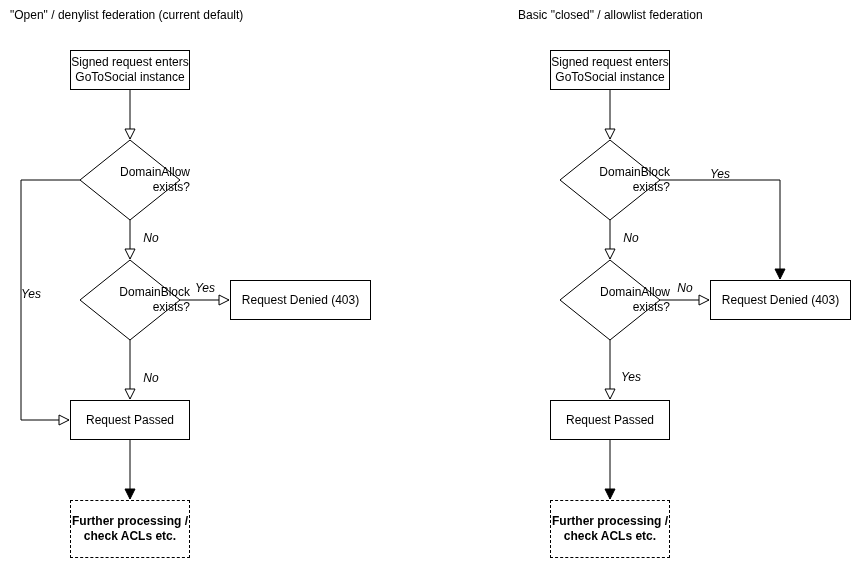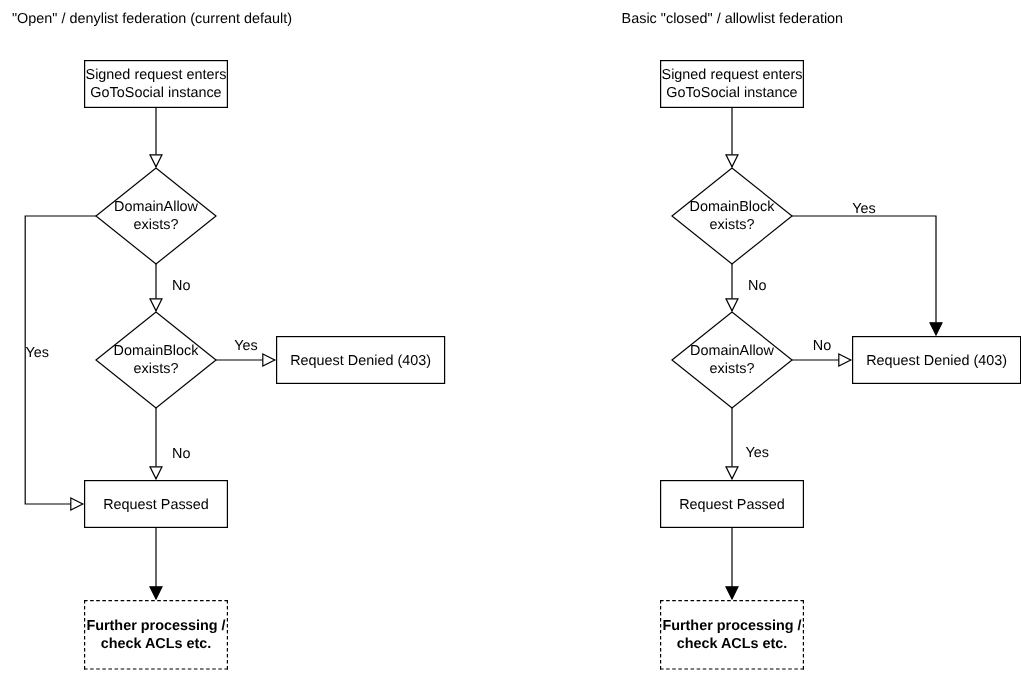--- a/index.html
+++ b/index.html
@@ -29,29 +29,30 @@
     align-items: center;
     justify-content: center;
     text-align: center;
     line-height: 15px;
   }
   .round { border-radius: 0; }
   .dashed { border-style: dashed; font-weight: bold; }
   .dlabel {
     position: absolute;
     width: 120px;
-    text-align: center;
+    text-align: right;
     line-height: 15px;
     pointer-events: none;
   }
   .elabel {
     position: absolute;
     transform: translate(-50%, -50%);
     white-space: nowrap;
     line-height: 13px;
+    font-style: italic;
   }
 </style>
 </head>
 <body>
 
 <div class="canvas">
 
   <svg class="layer" width="851" height="561" viewBox="0 0 851 561">
     <defs>
       <marker id="arrowOpen" markerUnits="userSpaceOnUse" markerWidth="14" markerHeight="14" refX="11.5" refY="6.5" orient="auto">

